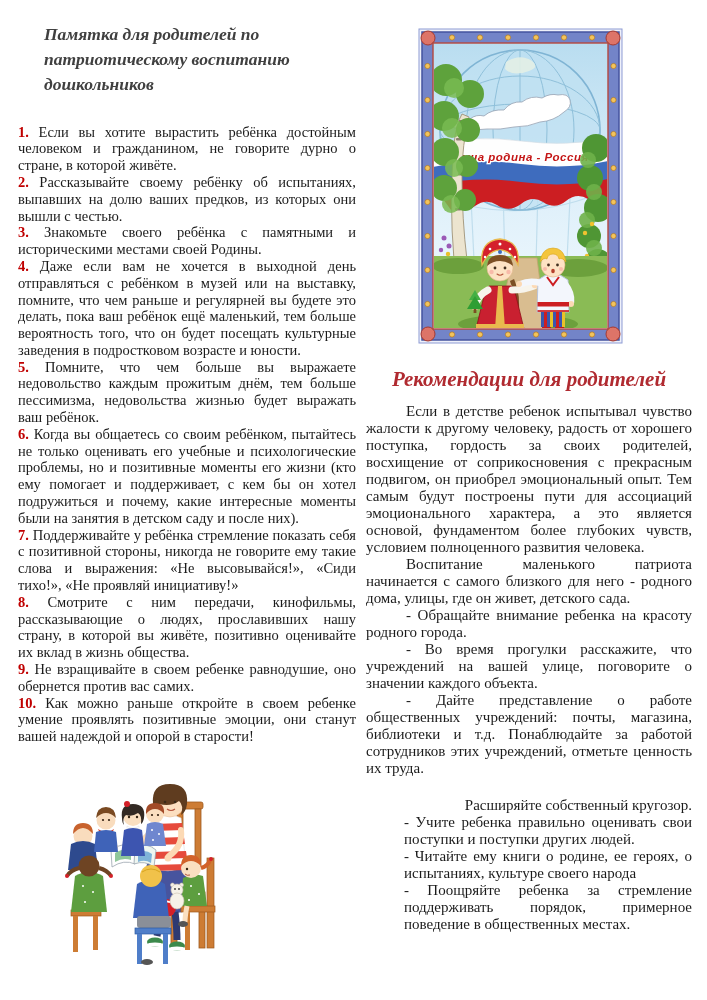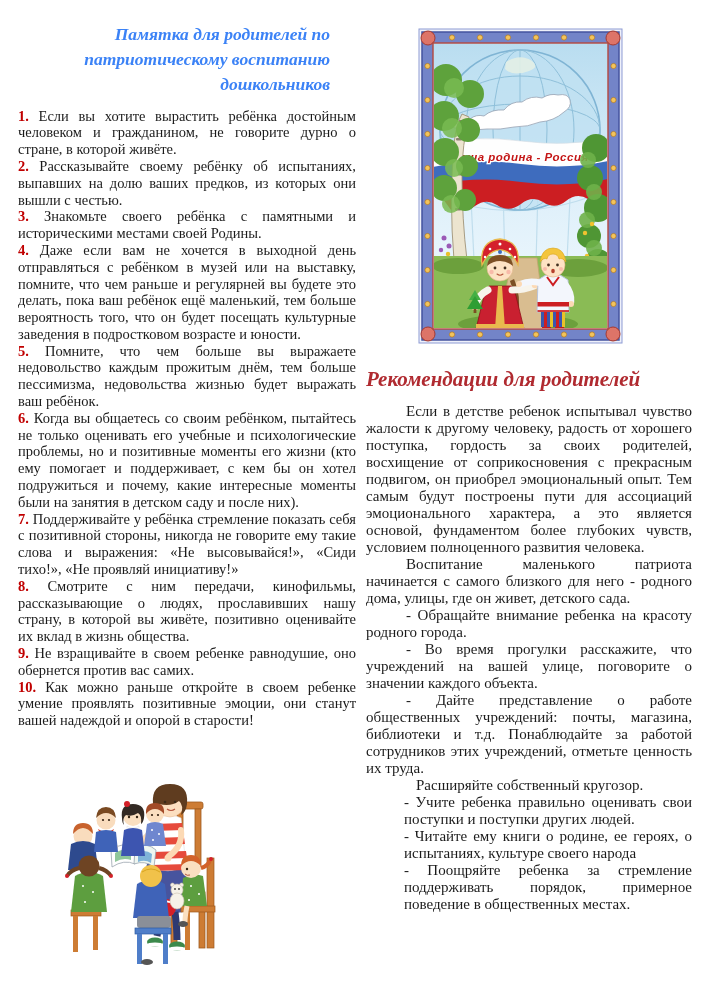--- a/index.html
+++ b/index.html
@@ -4,40 +4,40 @@
 <style>
   html,body { margin:0; padding:0; background:#888; }
   .page {
     position:relative; width:707px; height:1000px; margin:0 auto;
     background:#ffffff; overflow:hidden;
     font-family:"Liberation Serif", serif; color:#1b1b1b;
   }
   
   .left-col { position:absolute; left:18px; top:0; width:338px; }
   .memo-title {
-    margin:22px 26px 0; text-align:right;
-    color:#3b82f6; font-weight:bold; font-style:italic;
+    margin:22px 26px 0; text-align:left;
+    color:#404040; font-weight:bold; font-style:italic;
     font-size:17.5px; line-height:1.42;
   }
-  .memo-list { margin-top:11px; font-size:14.5px; line-height:16.8px; text-align:justify; }
+  .memo-list { margin-top:27px; font-size:14.5px; line-height:16.8px; text-align:justify; }
   .memo-item { margin:0; }
   .memo-item .num { color:#c00000; font-weight:bold; }
   .left-illustration { position:absolute; left:49px; top:772px; }
   
   .right-col { position:absolute; left:366px; top:0; width:326px; }
   .right-picture { display:block; margin:28px 0 0 52px; }
   .rec-title {
-    margin:22px 0 0; 
+    margin:22px 0 0; text-align:center;
     color:#b02a30; font-weight:bold; font-style:italic;
     font-size:21px; line-height:1.3;
   }
   .rec-list { margin-top:10px; font-size:15px; line-height:17px; text-align:justify; }
   .rec-par { margin:0; }
   .rec-par.indent { text-indent:40px; }
-  .rec-par.single { text-indent:50px; text-align:left; margin-top:0; }
+  .rec-par.single { text-indent:50px; text-align:right; margin-top:20px; }
   .rec-par.block  { margin-left:38px; }
 </style>
 </head>
 <body>
 
 <div class="page">
 
   <div class="left-col">
     <h1 class="memo-title">Памятка для родителей по патриотическому воспитанию дошкольников</h1>
     <div class="memo-list" id="memo-items">

